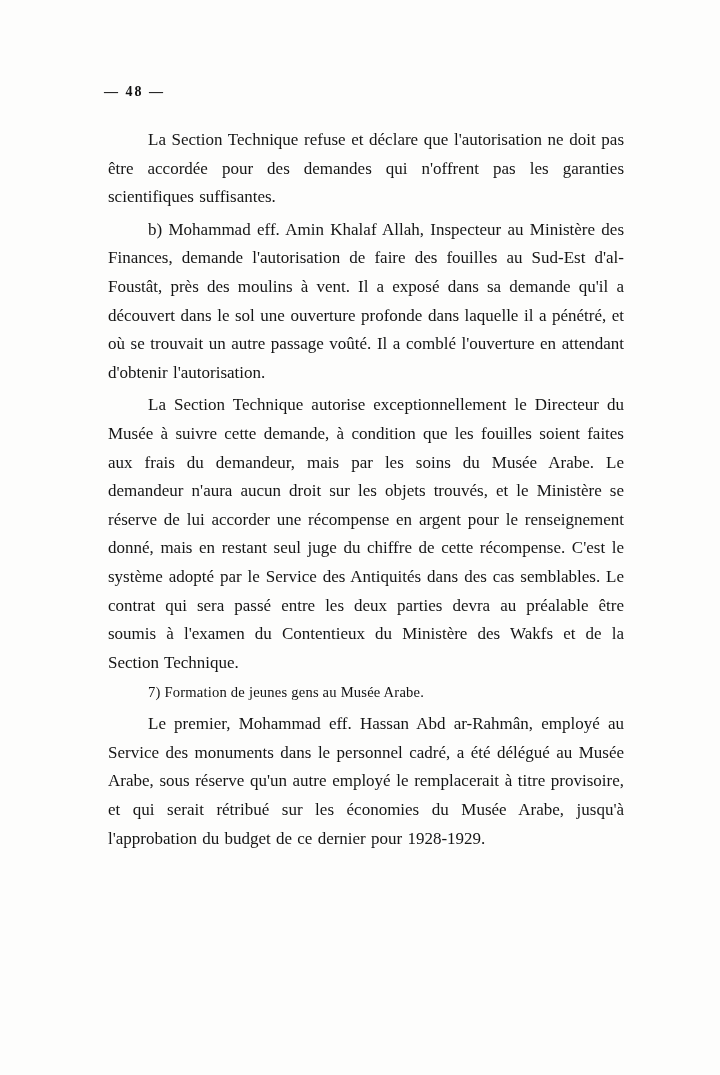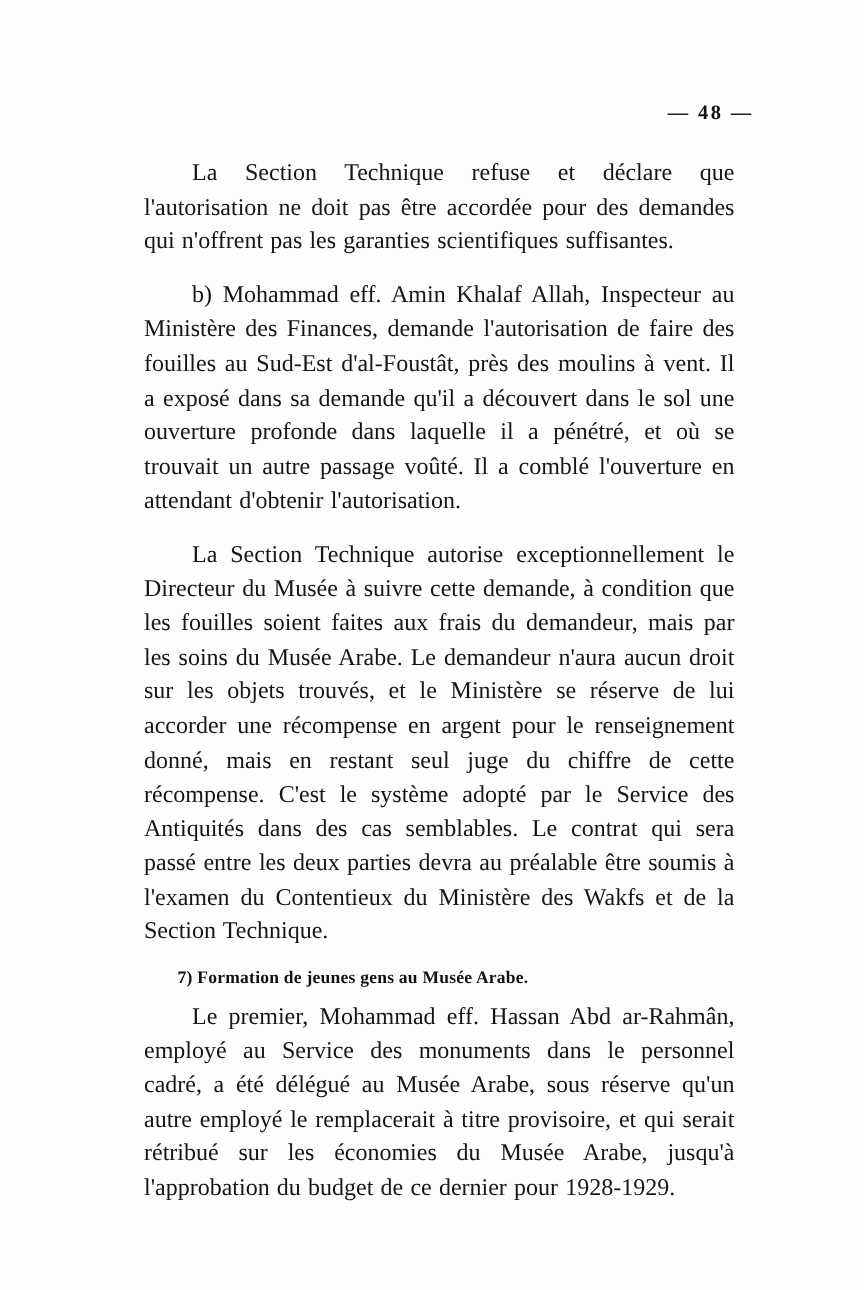--- a/index.html
+++ b/index.html
@@ -15,44 +15,44 @@
       color: #161616;
     }
     .page {
       box-sizing: border-box;
       width: 720px;
       height: 1075px;
       background: #fdfdfc;
       padding: 84px 92px 40px 104px;
     }
     .page-number {
-      text-align: right;
-      font-size: 17px;
+      text-align: left;
+      font-size: 14px;
       font-weight: bold;
       letter-spacing: 2px;
       margin: 0 0 26px 0;
       color: #111;
     }
     p.para {
-      margin: 16px;
-      font-size: 20px;
+      margin: 4px;
+      font-size: 17px;
       line-height: 28.6px;
       text-align: justify;
       text-indent: 40px;
       word-spacing: 1px;
       color: #151515;
     }
     p.para.spaced-top {
       margin-top: 1px;
       font-family: Liberation Serif, serif;
     }
     .section-heading {
       margin: 7px 0 9px 0;
       font-size: 14.6px;
-      font-weight: bold;
+      font-weight: normal;
       letter-spacing: 0.2px;
       text-indent: 44px;
       text-align: left;
       color: #111;
     }
   </style>
 </head>
 <body>
 
 <div class="page">

